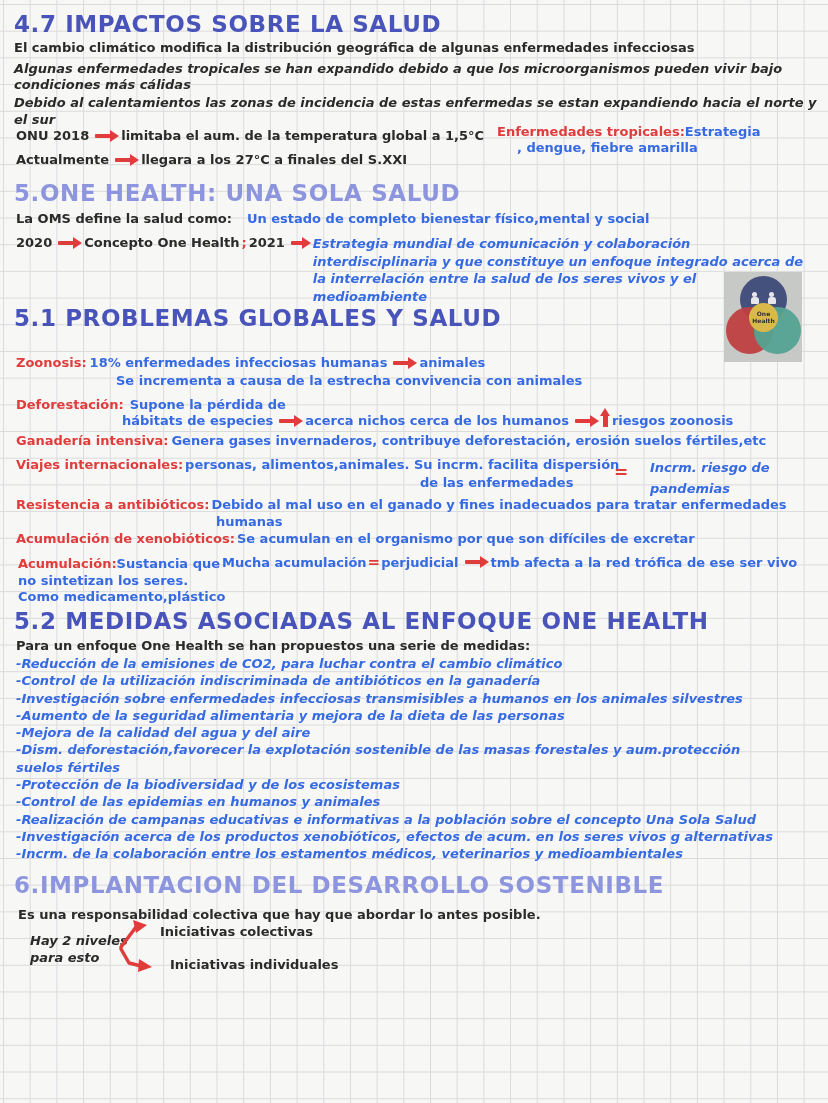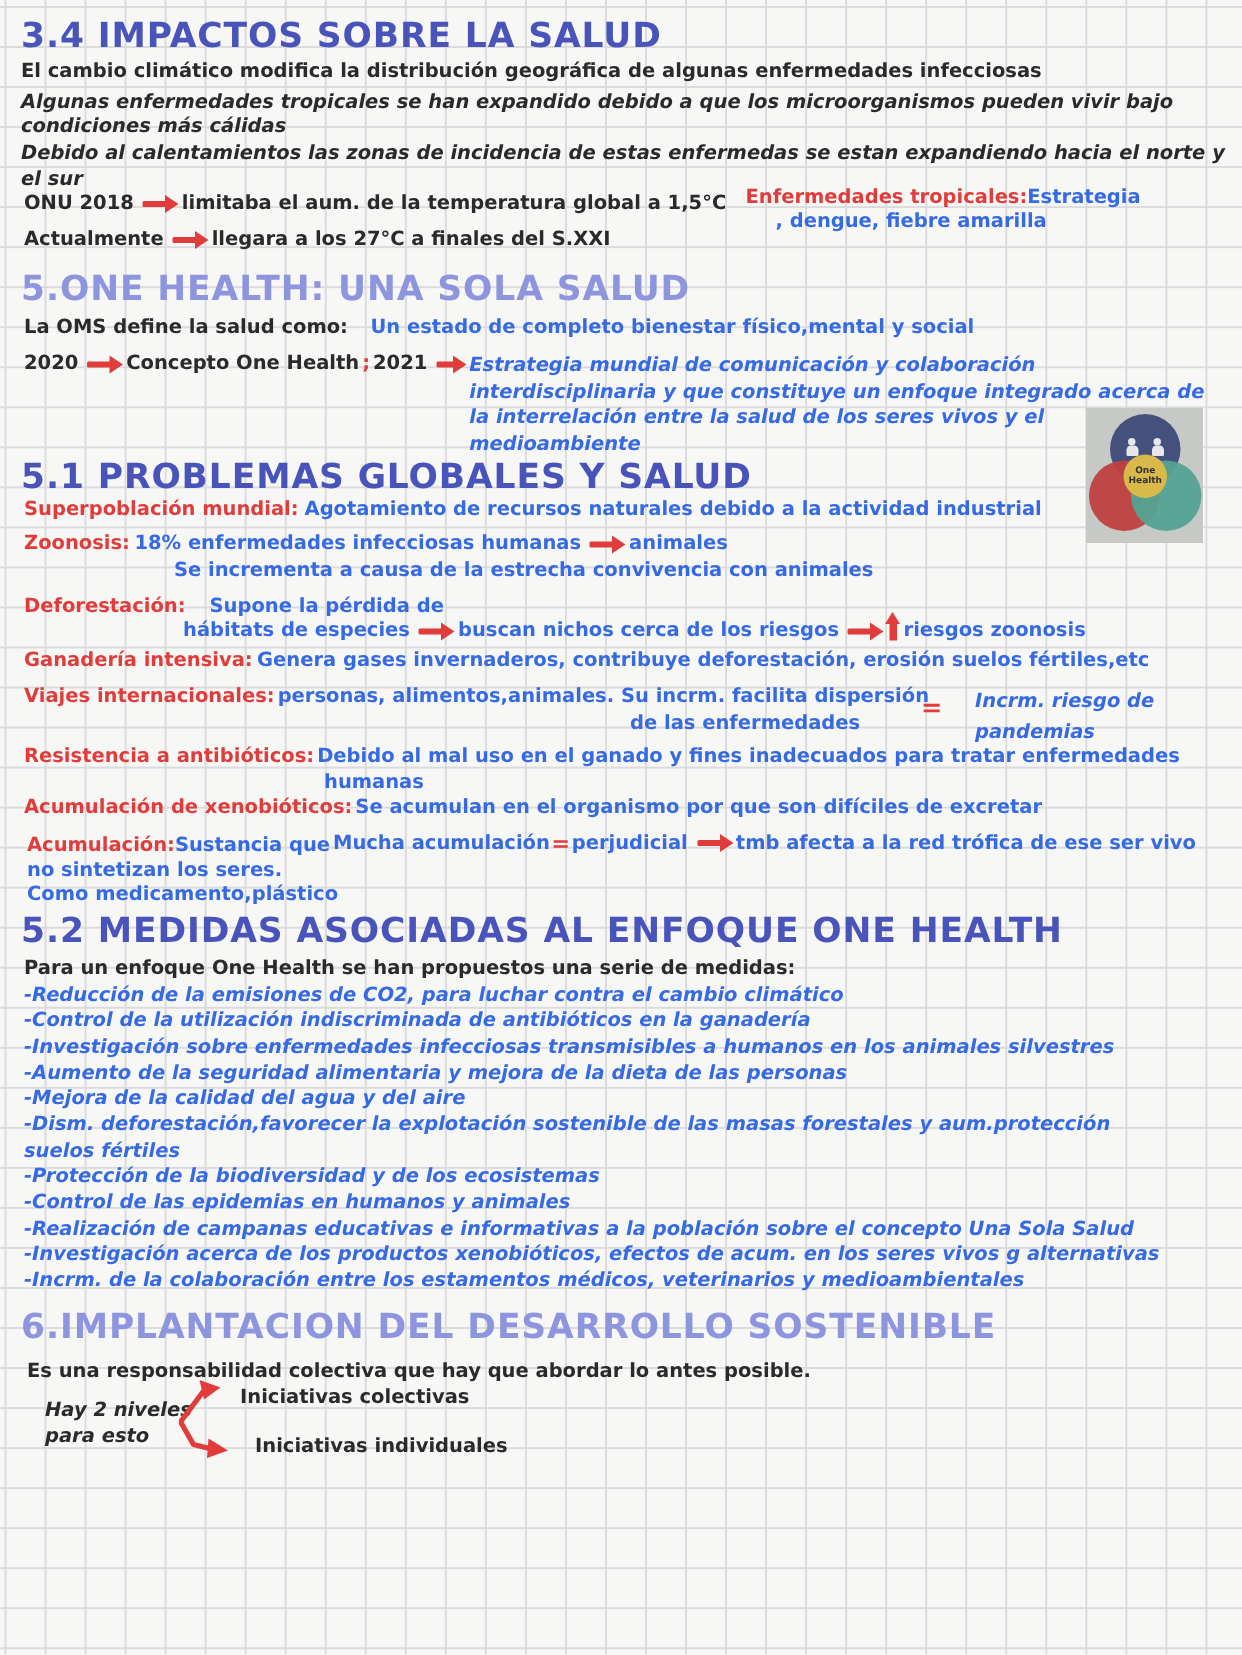--- a/index.html
+++ b/index.html
@@ -56,21 +56,21 @@
        color:#333;line-height:1.1;}
   .person{position:absolute;width:5px;height:5px;border-radius:50%;background:#e8e8ee;}
   .person:after{content:"";position:absolute;top:5px;left:-1.5px;width:8px;height:7px;
        border-radius:3px 3px 1px 1px;background:#e8e8ee;}
 </style>
 </head>
 <body>
 
 <div class="page">
 
-  <div class="abs h-big" style="top:12px;left:14px">3.4 IMPACTOS SOBRE LA SALUD</div>
+  <div class="abs h-big" style="top:12px;left:14px">4.7 IMPACTOS SOBRE LA SALUD</div>
   <div class="abs t" style="top:40px;left:14px;white-space:nowrap">El cambio climático modifica la distribución geográfica de algunas enfermedades infecciosas</div>
   <div class="abs t lines" style="top:61px;left:14px;line-height:15.5px">
     <span>Algunas enfermedades tropicales se han expandido debido a que los microorganismos pueden vivir bajo</span>
     <span>condiciones más cálidas</span>
   </div>
   <div class="abs t lines" style="top:95px;left:14px;line-height:16.5px">
     <span>Debido al calentamientos las zonas de incidencia de estas enfermedas se estan expandiendo hacia el norte y</span>
     <span>el sur</span>
   </div>
   <div class="abs t row" style="top:128px;left:16px">
@@ -111,39 +111,35 @@
     <div class="vc vc-top">
       <span class="person" style="left:12px;top:16px"></span>
       <span class="person" style="left:29px;top:16px"></span>
     </div>
     <div class="vc vc-left"></div>
     <div class="vc vc-right"></div>
     <div class="vc-center">One Health</div>
   </div>
 
   <div class="abs h-big" style="top:306px;left:14px">5.1 PROBLEMAS GLOBALES Y SALUD</div>
-  <div class="abs t row" style="top:332px;left:16px">
-    <span class="red">Superpoblación mundial:</span>
-    <span class="blue" style="margin-left:4px">Agotamiento de recursos naturales debido a la actividad industrial</span>
-  </div>
   <div class="abs t row" style="top:355px;left:16px">
     <span class="red">Zoonosis:</span>
     <span class="blue" style="margin-left:3px">18% enfermedades infecciosas humanas</span>
     <span class="arr"></span>
     <span class="blue">animales</span>
   </div>
   <div class="abs t blue" style="top:373px;left:116px;white-space:nowrap">Se incrementa a causa de la estrecha convivencia con animales</div>
   <div class="abs t row" style="top:397px;left:16px">
     <span class="red">Deforestación:</span>
-    <span class="blue" style="margin-left:16px">Supone la pérdida de</span>
+    <span class="blue" style="margin-left:6px">Supone la pérdida de</span>
   </div>
   <div class="abs t row" style="top:413px;left:122px">
     <span class="blue">hábitats de especies</span>
     <span class="arr"></span>
-    <span class="blue">buscan nichos cerca de los riesgos</span>
+    <span class="blue">acerca nichos cerca de los humanos</span>
     <span class="arr"></span>
     <span class="arr-up"></span>
     <span class="blue">riesgos zoonosis</span>
   </div>
   <div class="abs t row" style="top:433px;left:16px">
     <span class="red">Ganadería intensiva:</span>
     <span class="blue" style="margin-left:3px">Genera gases invernaderos, contribuye deforestación, erosión suelos fértiles,etc</span>
   </div>
   <div class="abs t row" style="top:457px;left:16px">
     <span class="red">Viajes internacionales:</span>

